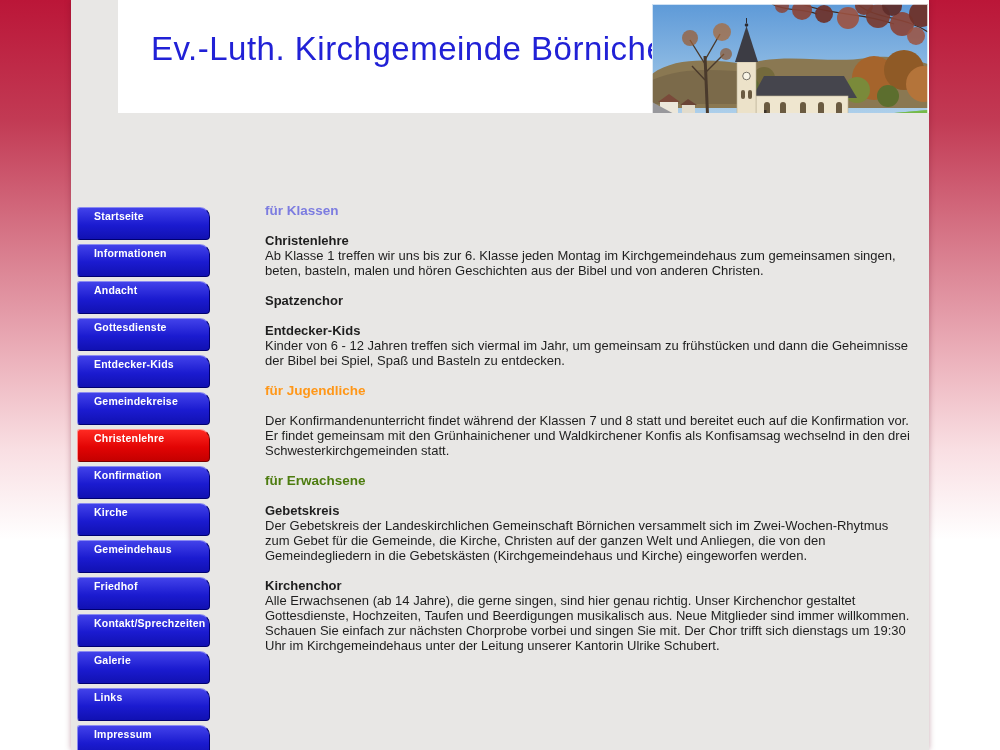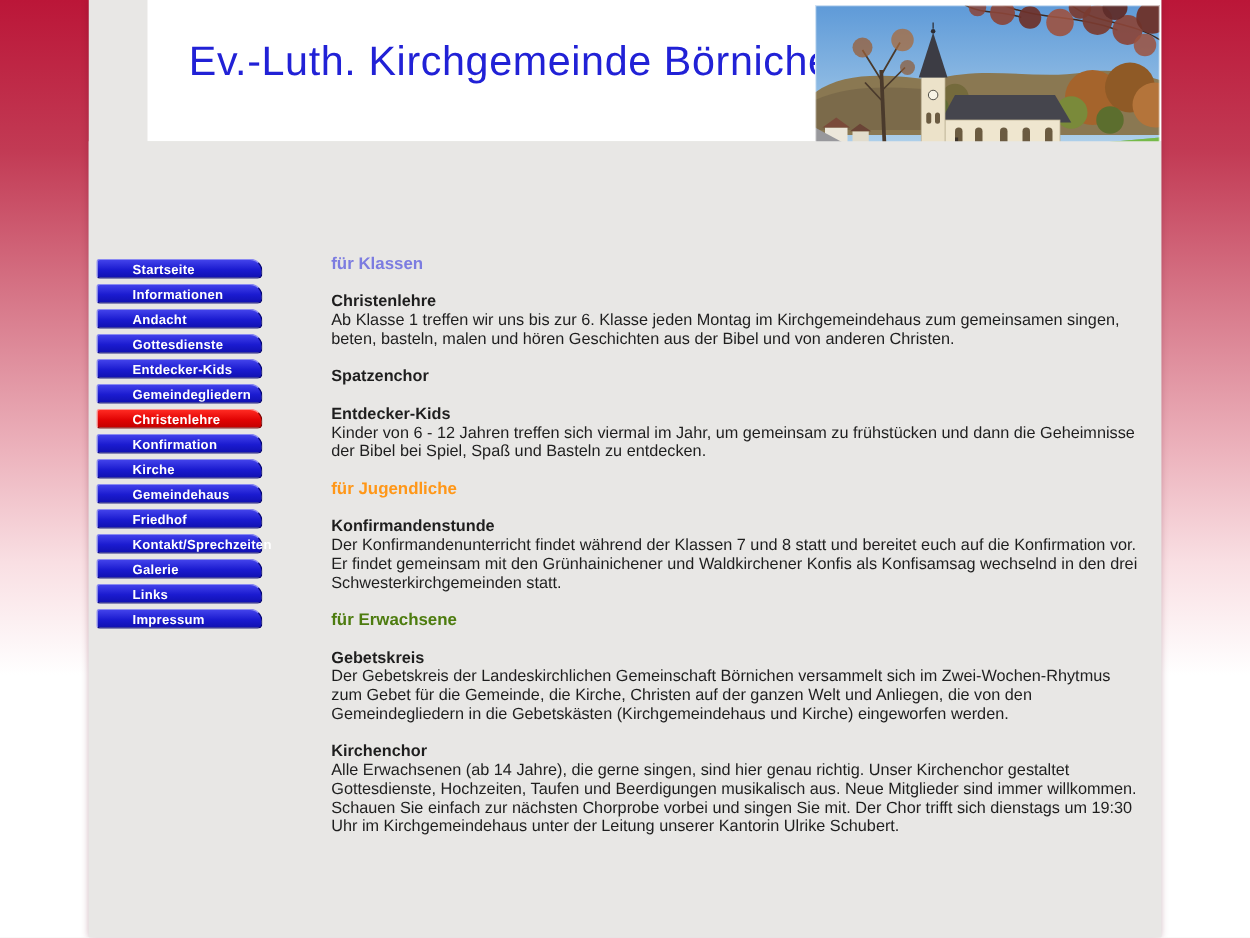--- a/index.html
+++ b/index.html
@@ -50,23 +50,23 @@
     display: flex;
     background: #e8e7e5;
   }
   .sidebar {
     flex: none;
     width: 194px;
     padding: 94px 0 0 6px;
   }
   .navbtn {
     display: block;
-    width: 133px; height: 16px;
+    width: 133px; height: 33px;
     margin-bottom: 4px;
-    padding-left: 28px;
+    padding-left: 16px;
     line-height: 16px;
     font-size: 10.5px;
     font-weight: bold;
     letter-spacing: 0.2px;
     color: #ffffff;
     text-decoration: none;
     border-radius: 3px 10px 4px 3px;
     background: linear-gradient(180deg, #4242ea 0%, #1b1bd0 55%, #1111b2 100%);
     border: 1px solid #8a8af2;
     border-right-color: #000070;
@@ -192,21 +192,21 @@
     </svg>
   </div>
 
   <div class="content-row">
     <nav class="sidebar" id="sidebar">
         <a href="#" class="navbtn">Startseite</a>
         <a href="#" class="navbtn">Informationen</a>
         <a href="#" class="navbtn">Andacht</a>
         <a href="#" class="navbtn">Gottesdienste</a>
         <a href="#" class="navbtn">Entdecker-Kids</a>
-        <a href="#" class="navbtn">Gemeindegliedern</a>
+        <a href="#" class="navbtn">Gemeindekreise</a>
         <a href="#" class="navbtn active">Christenlehre</a>
         <a href="#" class="navbtn">Konfirmation</a>
         <a href="#" class="navbtn">Kirche</a>
         <a href="#" class="navbtn">Gemeindehaus</a>
         <a href="#" class="navbtn">Friedhof</a>
         <a href="#" class="navbtn">Kontakt/Sprechzeiten</a>
         <a href="#" class="navbtn">Galerie</a>
         <a href="#" class="navbtn">Links</a>
         <a href="#" class="navbtn">Impressum</a>
       </nav>
@@ -219,21 +219,20 @@
           </div>
           <div class="group">
             <div class="group-title">Spatzenchor</div>
           </div>
           <div class="group">
             <div class="group-title">Entdecker-Kids</div>
             <div class="group-text">Kinder von 6 - 12 Jahren treffen sich viermal im Jahr, um gemeinsam zu frühstücken und dann die Geheimnisse der Bibel bei Spiel, Spaß und Basteln zu entdecken.</div>
           </div>
           <h3 class="audience" style="color: rgb(255, 151, 24);">für Jugendliche</h3>
           <div class="group">
-            <div class="group-title">Konfirmandenstunde</div>
             <div class="group-text">Der Konfirmandenunterricht findet während der Klassen 7 und 8 statt und bereitet euch auf die Konfirmation vor. Er findet gemeinsam mit den Grünhainichener und Waldkirchener Konfis als Konfisamsag wechselnd in den drei Schwesterkirchgemeinden statt.</div>
           </div>
           <h3 class="audience extra-space" style="color: #4d7c0f;">für Erwachsene</h3>
           <div class="group">
             <div class="group-title">Gebetskreis</div>
             <div class="group-text">Der Gebetskreis der Landeskirchlichen Gemeinschaft Börnichen versammelt sich im Zwei-Wochen-Rhytmus zum Gebet für die Gemeinde, die Kirche, Christen auf der ganzen Welt und Anliegen, die von den Gemeindegliedern in die Gebetskästen (Kirchgemeindehaus und Kirche) eingeworfen werden.</div>
           </div>
           <div class="group">
             <div class="group-title">Kirchenchor</div>
             <div class="group-text">Alle Erwachsenen (ab 14 Jahre), die gerne singen, sind hier genau richtig. Unser Kirchenchor gestaltet Gottesdienste, Hochzeiten, Taufen und Beerdigungen musikalisch aus. Neue Mitglieder sind immer willkommen. Schauen Sie einfach zur nächsten Chorprobe vorbei und singen Sie mit. Der Chor trifft sich dienstags um 19:30 Uhr im Kirchgemeindehaus unter der Leitung unserer Kantorin Ulrike Schubert.</div>

